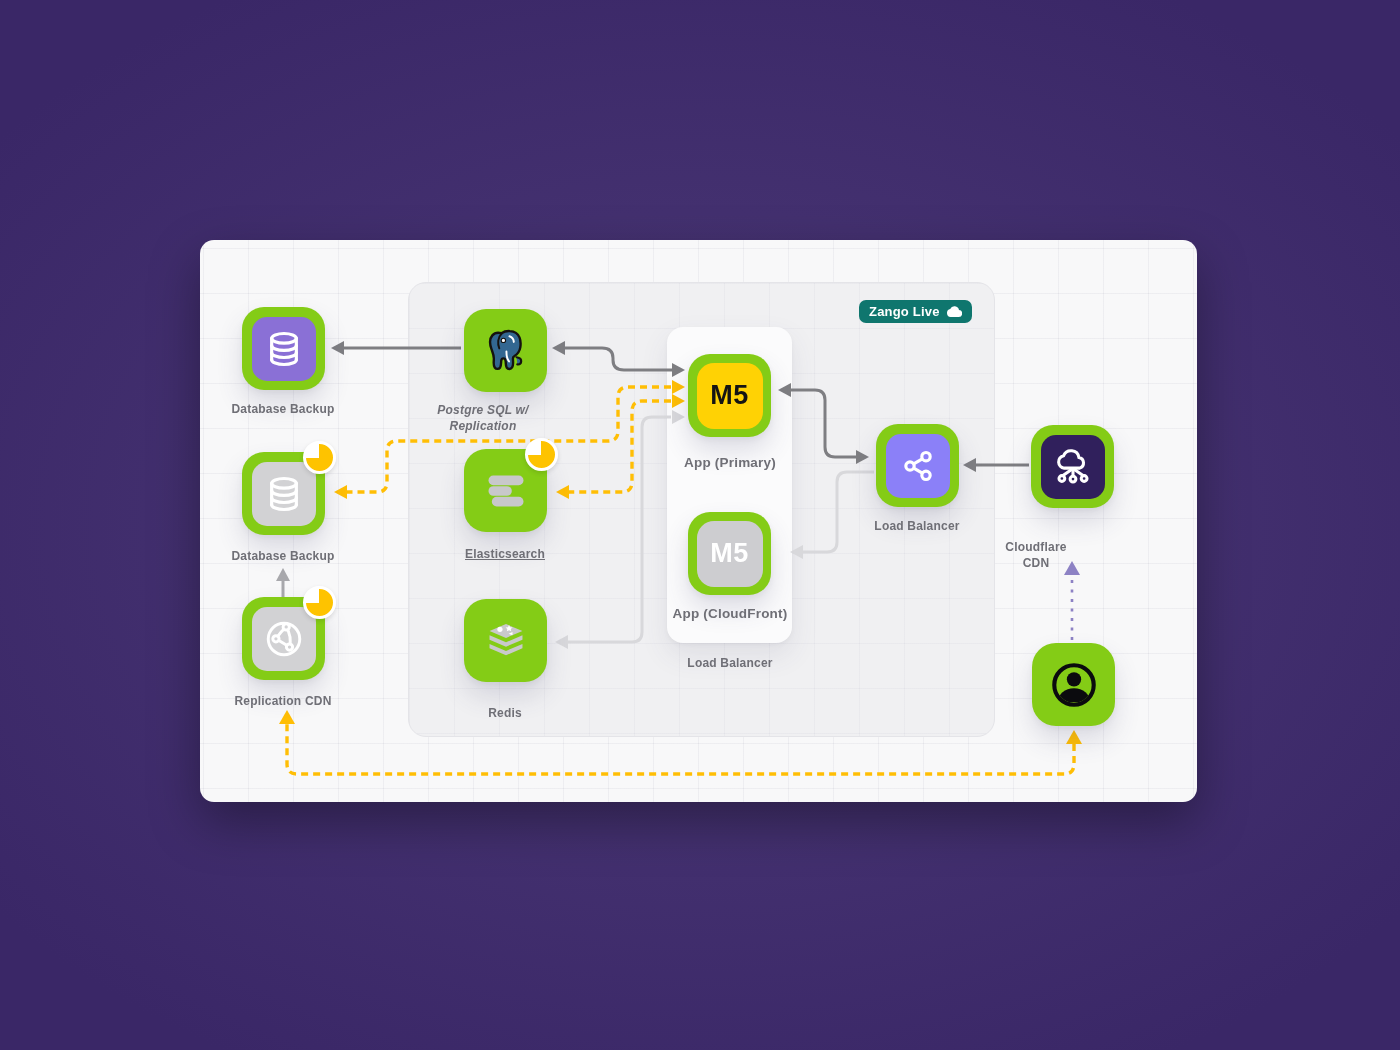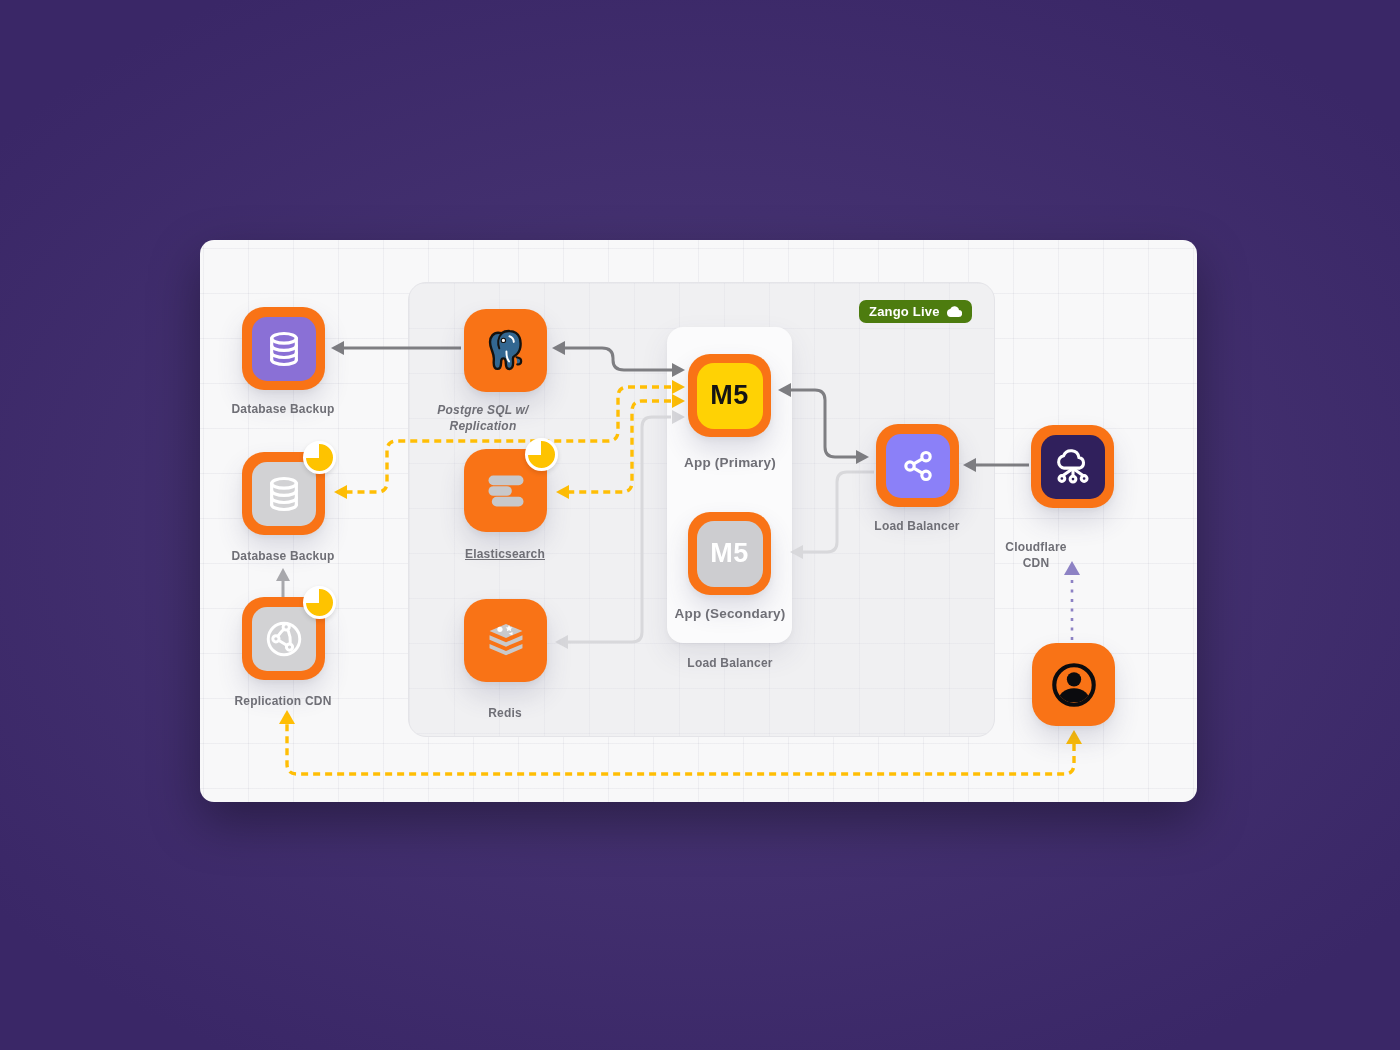--- a/index.html
+++ b/index.html
@@ -26,21 +26,21 @@
       linear-gradient(to right, rgba(110,110,140,0.05) 1px, transparent 1px),
       linear-gradient(to bottom, rgba(110,110,140,0.05) 1px, transparent 1px);
     background-size:45px 45px;
   }
   .lb-panel{
     position:absolute;left:667px;top:327px;width:125px;height:316px;
     background:#fbfbfc;border-radius:16px;
     box-shadow:0 12px 28px rgba(70,70,110,0.10), 0 2px 5px rgba(0,0,0,0.04);
   }
   .node{
-    position:absolute;width:83px;height:83px;background:#f97316;border-radius:22px;
+    position:absolute;width:83px;height:83px;background:#84cc16;border-radius:22px;
     box-shadow:0 14px 26px rgba(70,70,110,0.16), 0 3px 6px rgba(0,0,0,0.05);
     display:flex;align-items:center;justify-content:center;
   }
   .node .icon{
     width:64px;height:64px;border-radius:15px;
     display:flex;align-items:center;justify-content:center;
   }
   .icon.plain{background:transparent;}
   .m5{
     width:66px;height:66px;border-radius:17px;
@@ -52,21 +52,21 @@
     font-size:12px;font-weight:bold;color:#6f6f76;
     white-space:pre-line;text-align:center;line-height:16px;letter-spacing:0.2px;
   }
   .pie-badge{
     position:absolute;right:-11px;top:-11px;width:27px;height:27px;border-radius:50%;
     border:3px solid #ffffff;
     box-shadow:0 2px 5px rgba(0,0,0,0.12);
   }
   .chip{
     position:absolute;left:859px;top:300px;height:23px;padding:0 10px;
-    background:#4d7c0f;border-radius:7px;
+    background:#0f766e;border-radius:7px;
     display:flex;align-items:center;gap:6px;
     color:#ffffff;font-size:13px;font-weight:bold;letter-spacing:0.2px;
   }
   svg.wires{position:absolute;left:0;top:0;width:1400px;height:1050px;pointer-events:none;}
 </style>
 </head>
 <body>
 
 <div id="canvas">
 
@@ -224,21 +224,21 @@
   <div class="label" style="left:505px;top:705px;">Redis</div>
 
   <div class="node" style="left:688px;top:354px;">
     <div class="m5" style="background:#ffd204;color:#141414;">M5</div>
   </div>
   <div class="label" style="left:730px;top:447px;font-size:13.5px;margin-top:8px;">App (Primary)</div>
 
   <div class="node" style="left:688px;top:512px;">
     <div class="m5" style="background:#cdcdd0;color:#ffffff;">M5</div>
   </div>
-  <div class="label" style="left:730px;top:606px;font-size:13.5px;">App (Secondary)</div>
+  <div class="label" style="left:730px;top:606px;font-size:13.5px;">App (CloudFront)</div>
 
   <div class="label" style="left:730px;top:655px;">Load Balancer</div>
 
   <div class="node" style="left:876px;top:424px;">
     <div class="icon" style="background:#8b80f8;">
       <svg width="40" height="40" viewBox="0 0 24 24" fill="none" stroke="#ffffff" stroke-width="1.9">
         <circle cx="7.2" cy="12" r="2.5"></circle>
         <circle cx="16.8" cy="6.4" r="2.5"></circle>
         <circle cx="16.8" cy="17.6" r="2.5"></circle>
         <path d="M9.4 10.7 L14.6 7.7"></path>

